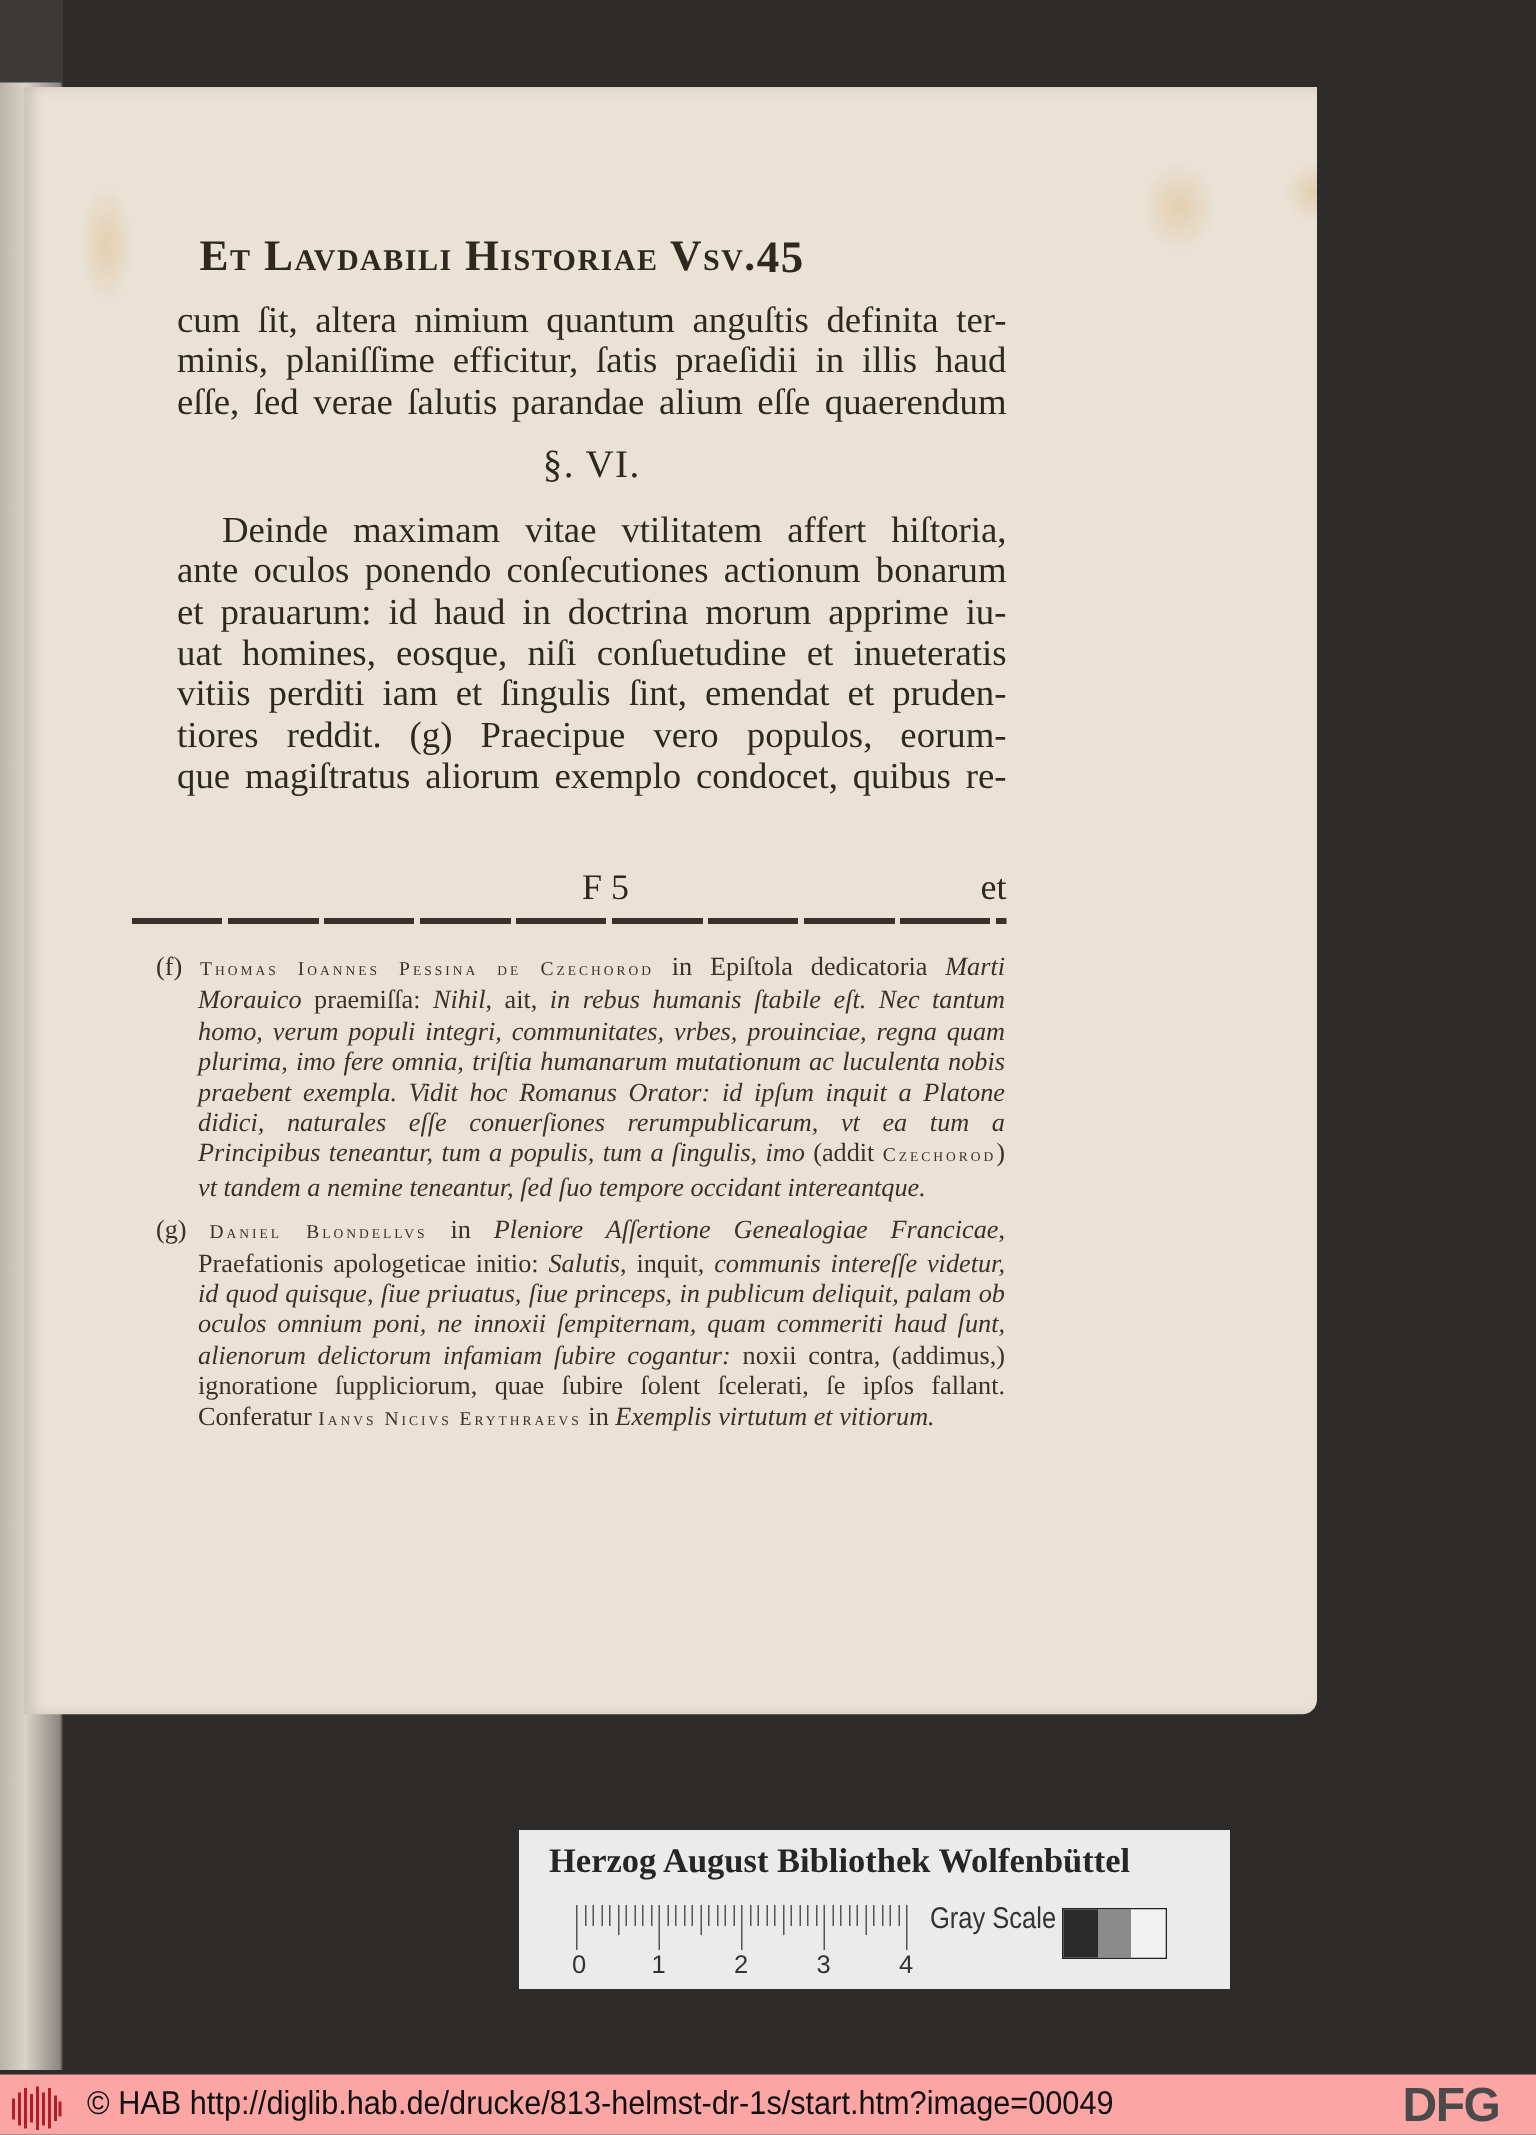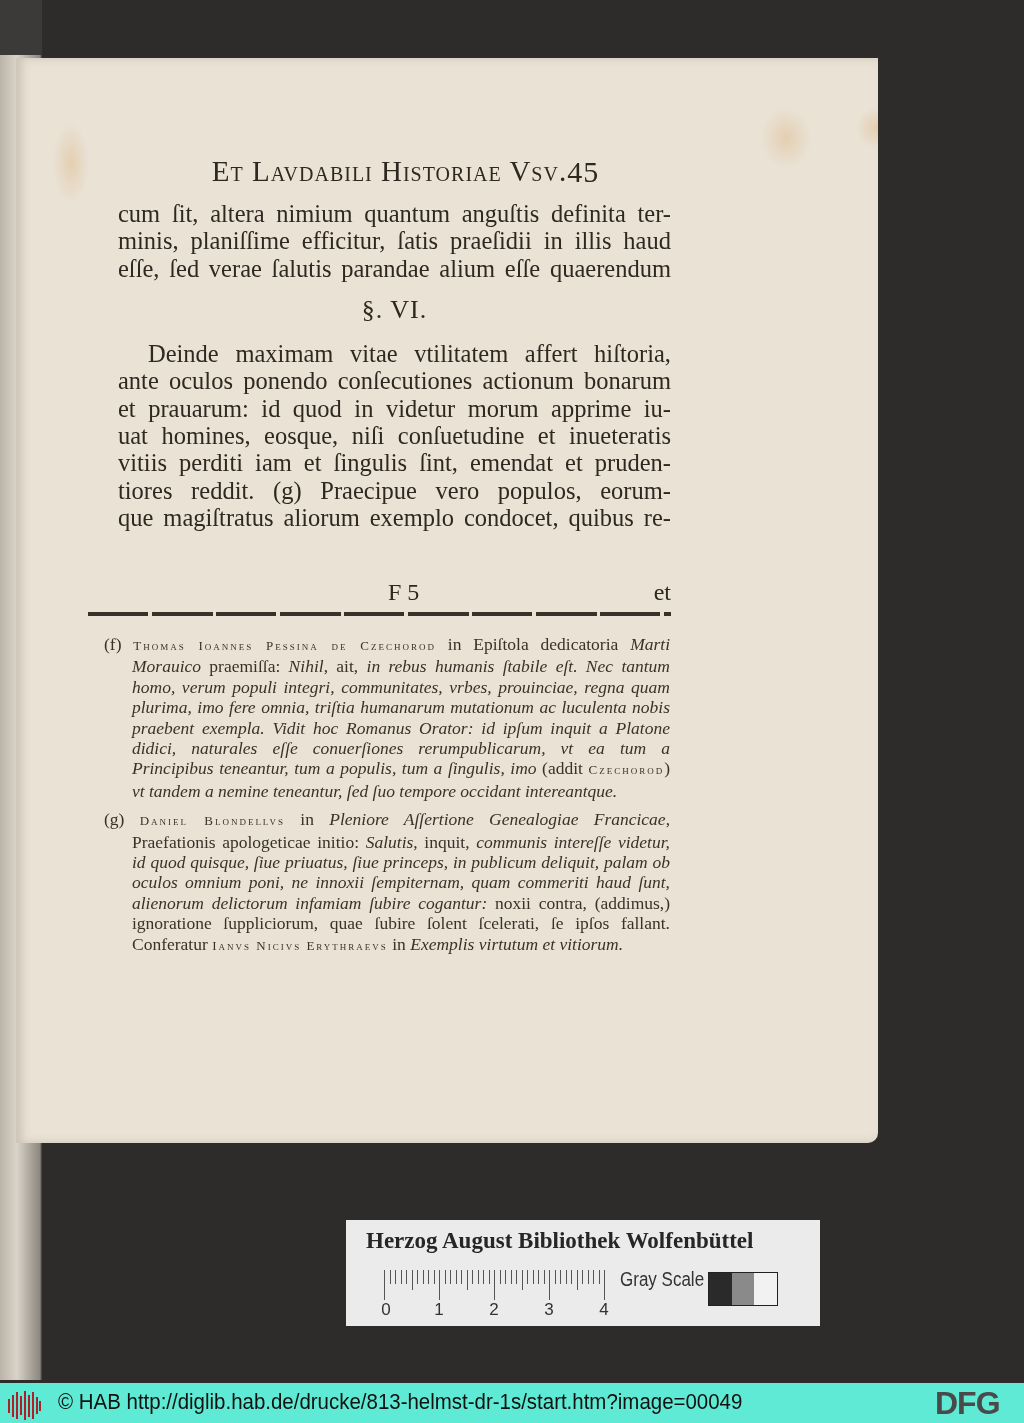--- a/index.html
+++ b/index.html
@@ -21,21 +21,21 @@
     background-image:
       radial-gradient(ellipse 18px 40px at 55px 105px, rgba(220,170,110,.35), transparent),
       radial-gradient(ellipse 25px 30px at 770px 80px, rgba(220,170,110,.35), transparent),
       radial-gradient(ellipse 20px 20px at 860px 70px, rgba(220,170,110,.35), transparent);
     border-radius:0 0 10px 0;
     box-shadow: inset 6px 0 8px rgba(120,110,95,.25);
   }
   .text { position:absolute; color:#2f2820; }
   .running-head {
     left:133px; top:155px; width:545px; font-size:29px; letter-spacing:1px;
-    font-variant:small-caps; display:flex; justify-content:center;
+    font-variant:small-caps; display:flex; justify-content:flex-start;font-weight:bold;
   }
   .running-head .num { font-size:30px; }
   .body-text {
     left:118px; top:200px; width:553px; font-size:24.5px; line-height:27.3px;
     text-align:justify;
   }
   .body-text .line { display:block; text-align:justify; text-align-last:justify; white-space:nowrap; }
   .body-text .last { text-align-last:left; }
   .section-head { text-align:center; font-size:26px; margin:14px 0 17px 0; letter-spacing:1px; }
   .indent { padding-left:30px; }
@@ -66,21 +66,21 @@
   .ruler .lbl { position:absolute; top:30px; font-family:"Liberation Sans", sans-serif; font-size:17px; color:#333; transform:translateX(-50%); }
   .gray-label {
     position:absolute; left:274px; top:48px; font-family:"Liberation Sans", sans-serif;
     font-size:20px; color:#333; transform:scaleX(.85); transform-origin:left;
   }
   .gray-scale {
     position:absolute; left:362px; top:52px; width:68px; height:32px; border:1.5px solid #222; display:flex;
   }
   .gray-scale span { flex:1; }
   .footer {
-    position:absolute; left:0; top:1383px; width:1024px; height:40px; background:#5eead4;
+    position:absolute; left:0; top:1383px; width:1024px; height:40px; background:#fca5a5;
   }
   .hab-logo { position:absolute; left:6px; top:4px; width:36px; height:34px; }
   .footer-text {
     position:absolute; left:58px; top:6px; font-family:"Liberation Sans", sans-serif; font-size:22px;
     color:#111; white-space:nowrap; transform:scaleX(.93); transform-origin:left;
   }
   .dfg {
     position:absolute; left:935px; top:2px; font-family:"Liberation Sans", sans-serif; font-weight:bold;
     font-size:32px; color:#4a4a4a; letter-spacing:-1px;
   }
@@ -98,21 +98,21 @@
   <span class="num">45</span>
 </div>
 
 <div class="text body-text">
   <span class="line">cum ſit, altera nimium quantum anguſtis definita ter-</span>
   <span class="line">minis, planiſſime efficitur, ſatis praeſidii in illis haud</span>
   <span class="line">eſſe, ſed verae ſalutis parandae alium eſſe quaerendum</span>
   <div class="section-head">§. VI.</div>
   <span class="line indent">Deinde maximam vitae vtilitatem affert hiſtoria,</span>
   <span class="line">ante oculos ponendo conſecutiones actionum bonarum</span>
-  <span class="line">et prauarum: id quod in videtur morum apprime iu-</span>
+  <span class="line">et prauarum: id haud in doctrina morum apprime iu-</span>
   <span class="line">uat homines, eosque, niſi conſuetudine et inueteratis</span>
   <span class="line">vitiis perditi iam et ſingulis ſint, emendat et pruden-</span>
   <span class="line">tiores reddit. (g)   Praecipue vero populos, eorum-</span>
   <span class="line">que magiſtratus aliorum exemplo condocet, quibus re-</span>
 </div>
 
 <div class="text sig-row">
   <span class="sig">F 5</span>
   <span>et</span>
 </div>

